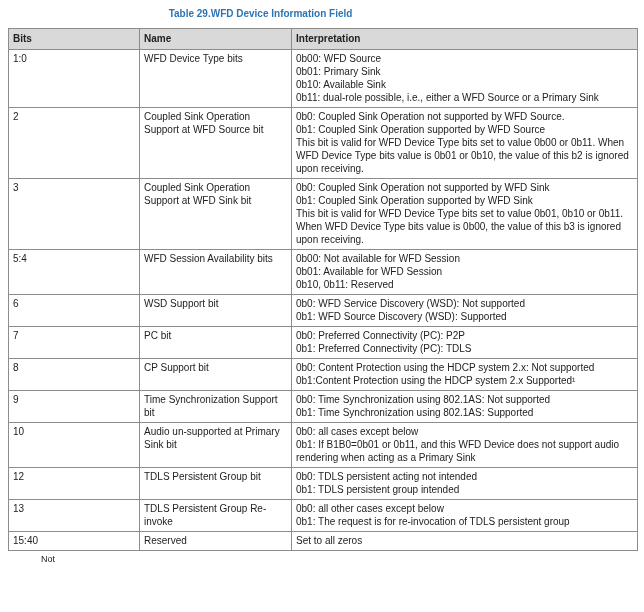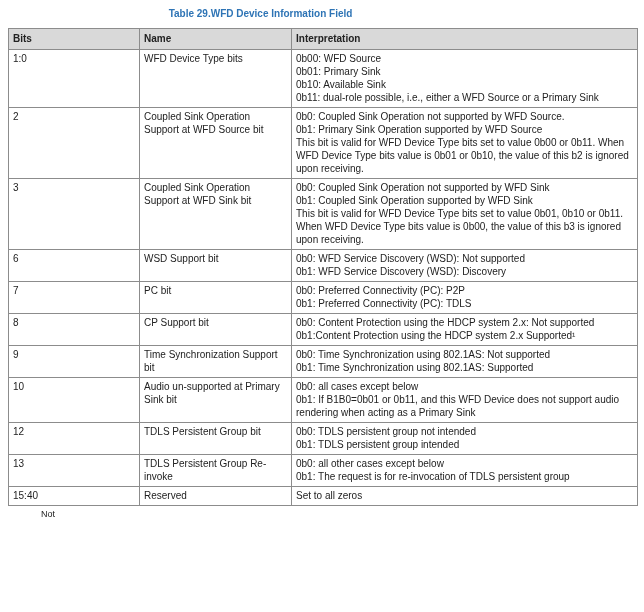--- a/index.html
+++ b/index.html
@@ -87,39 +87,48 @@
             <div>0b01: Primary Sink</div>
             <div>0b10: Available Sink</div>
             <div>0b11: dual-role possible, i.e., either a WFD Source or a Primary Sink</div>
           </td>
         </tr>
         <tr>
           <td>2</td>
           <td>Coupled Sink Operation Support at WFD Source bit</td>
           <td>
             <div>0b0: Coupled Sink Operation not supported by WFD Source.</div>
-            <div>0b1: Primary Sink Operation supported by WFD Source</div>
+            <div>0b1: Coupled Sink Operation supported by WFD Source</div>
             <div>This bit is valid for WFD Device Type bits set to value 0b00 or 0b11. When WFD Device Type bits value is 0b01 or 0b10, the value of this b2 is ignored upon receiving.</div>
           </td>
         </tr>
         <tr>
           <td>3</td>
           <td>Coupled Sink Operation Support at WFD Sink bit</td>
           <td>
             <div>0b0: Coupled Sink Operation not supported by WFD Sink</div>
             <div>0b1: Coupled Sink Operation supported by WFD Sink</div>
             <div>This bit is valid for WFD Device Type bits set to value 0b01, 0b10 or 0b11. When WFD Device Type bits value is 0b00, the value of this b3 is ignored upon receiving.</div>
           </td>
         </tr>
         <tr>
+          <td>5:4</td>
+          <td>WFD Session Availability bits</td>
+          <td>
+            <div>0b00: Not available for WFD Session</div>
+            <div>0b01: Available for WFD Session</div>
+            <div>0b10, 0b11: Reserved</div>
+          </td>
+        </tr>
+        <tr>
           <td>6</td>
           <td>WSD Support bit</td>
           <td>
             <div>0b0: WFD Service Discovery (WSD): Not supported</div>
-            <div>0b1: WFD Service Discovery (WSD): Discovery</div>
+            <div>0b1: WFD Source Discovery (WSD): Supported</div>
           </td>
         </tr>
         <tr>
           <td>7</td>
           <td>PC bit</td>
           <td>
             <div>0b0: Preferred Connectivity (PC): P2P</div>
             <div>0b1: Preferred Connectivity (PC): TDLS</div>
           </td>
         </tr>
@@ -144,21 +153,21 @@
           <td>Audio un-supported at Primary Sink bit</td>
           <td>
             <div>0b0: all cases except below</div>
             <div>0b1: If B1B0=0b01 or 0b11, and this WFD Device does not support audio rendering when acting as a Primary Sink</div>
           </td>
         </tr>
         <tr>
           <td>12</td>
           <td>TDLS Persistent Group bit</td>
           <td>
-            <div>0b0: TDLS persistent group not intended</div>
+            <div>0b0: TDLS persistent acting not intended</div>
             <div>0b1: TDLS persistent group intended</div>
           </td>
         </tr>
         <tr>
           <td>13</td>
           <td>TDLS Persistent Group Re-invoke</td>
           <td>
             <div>0b0: all other cases except below</div>
             <div>0b1: The request is for re-invocation of TDLS persistent group</div>
           </td>

